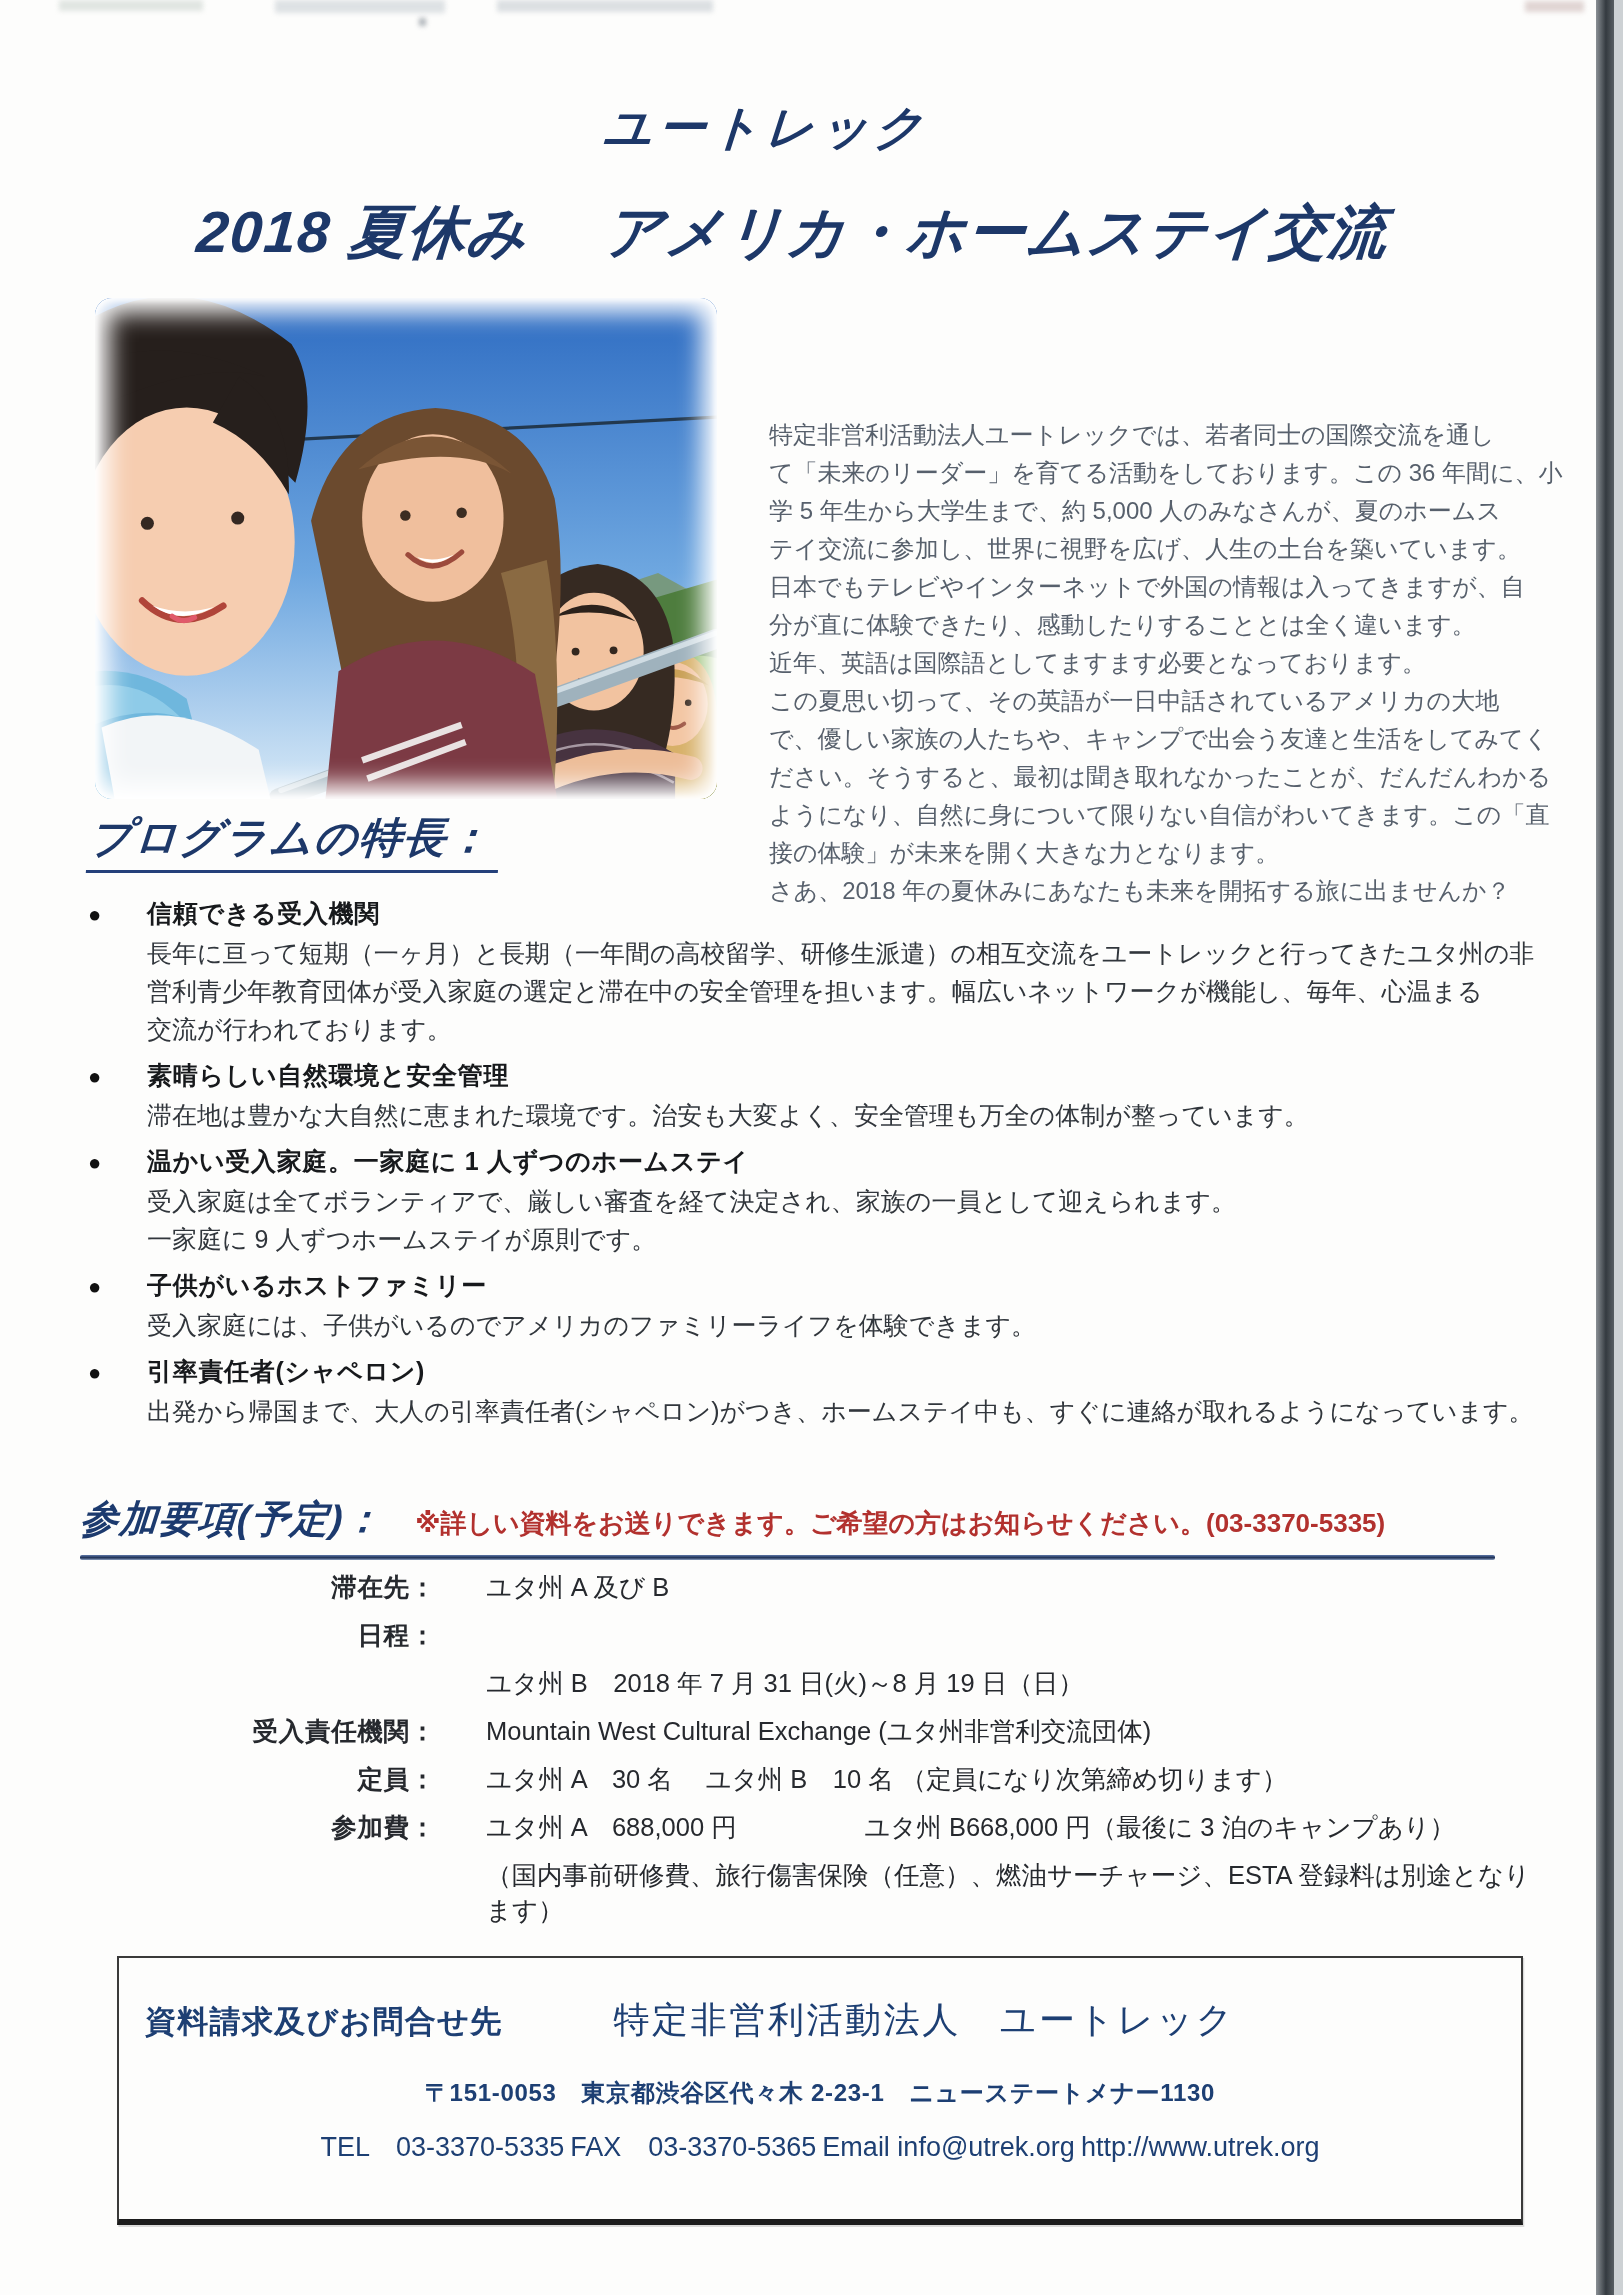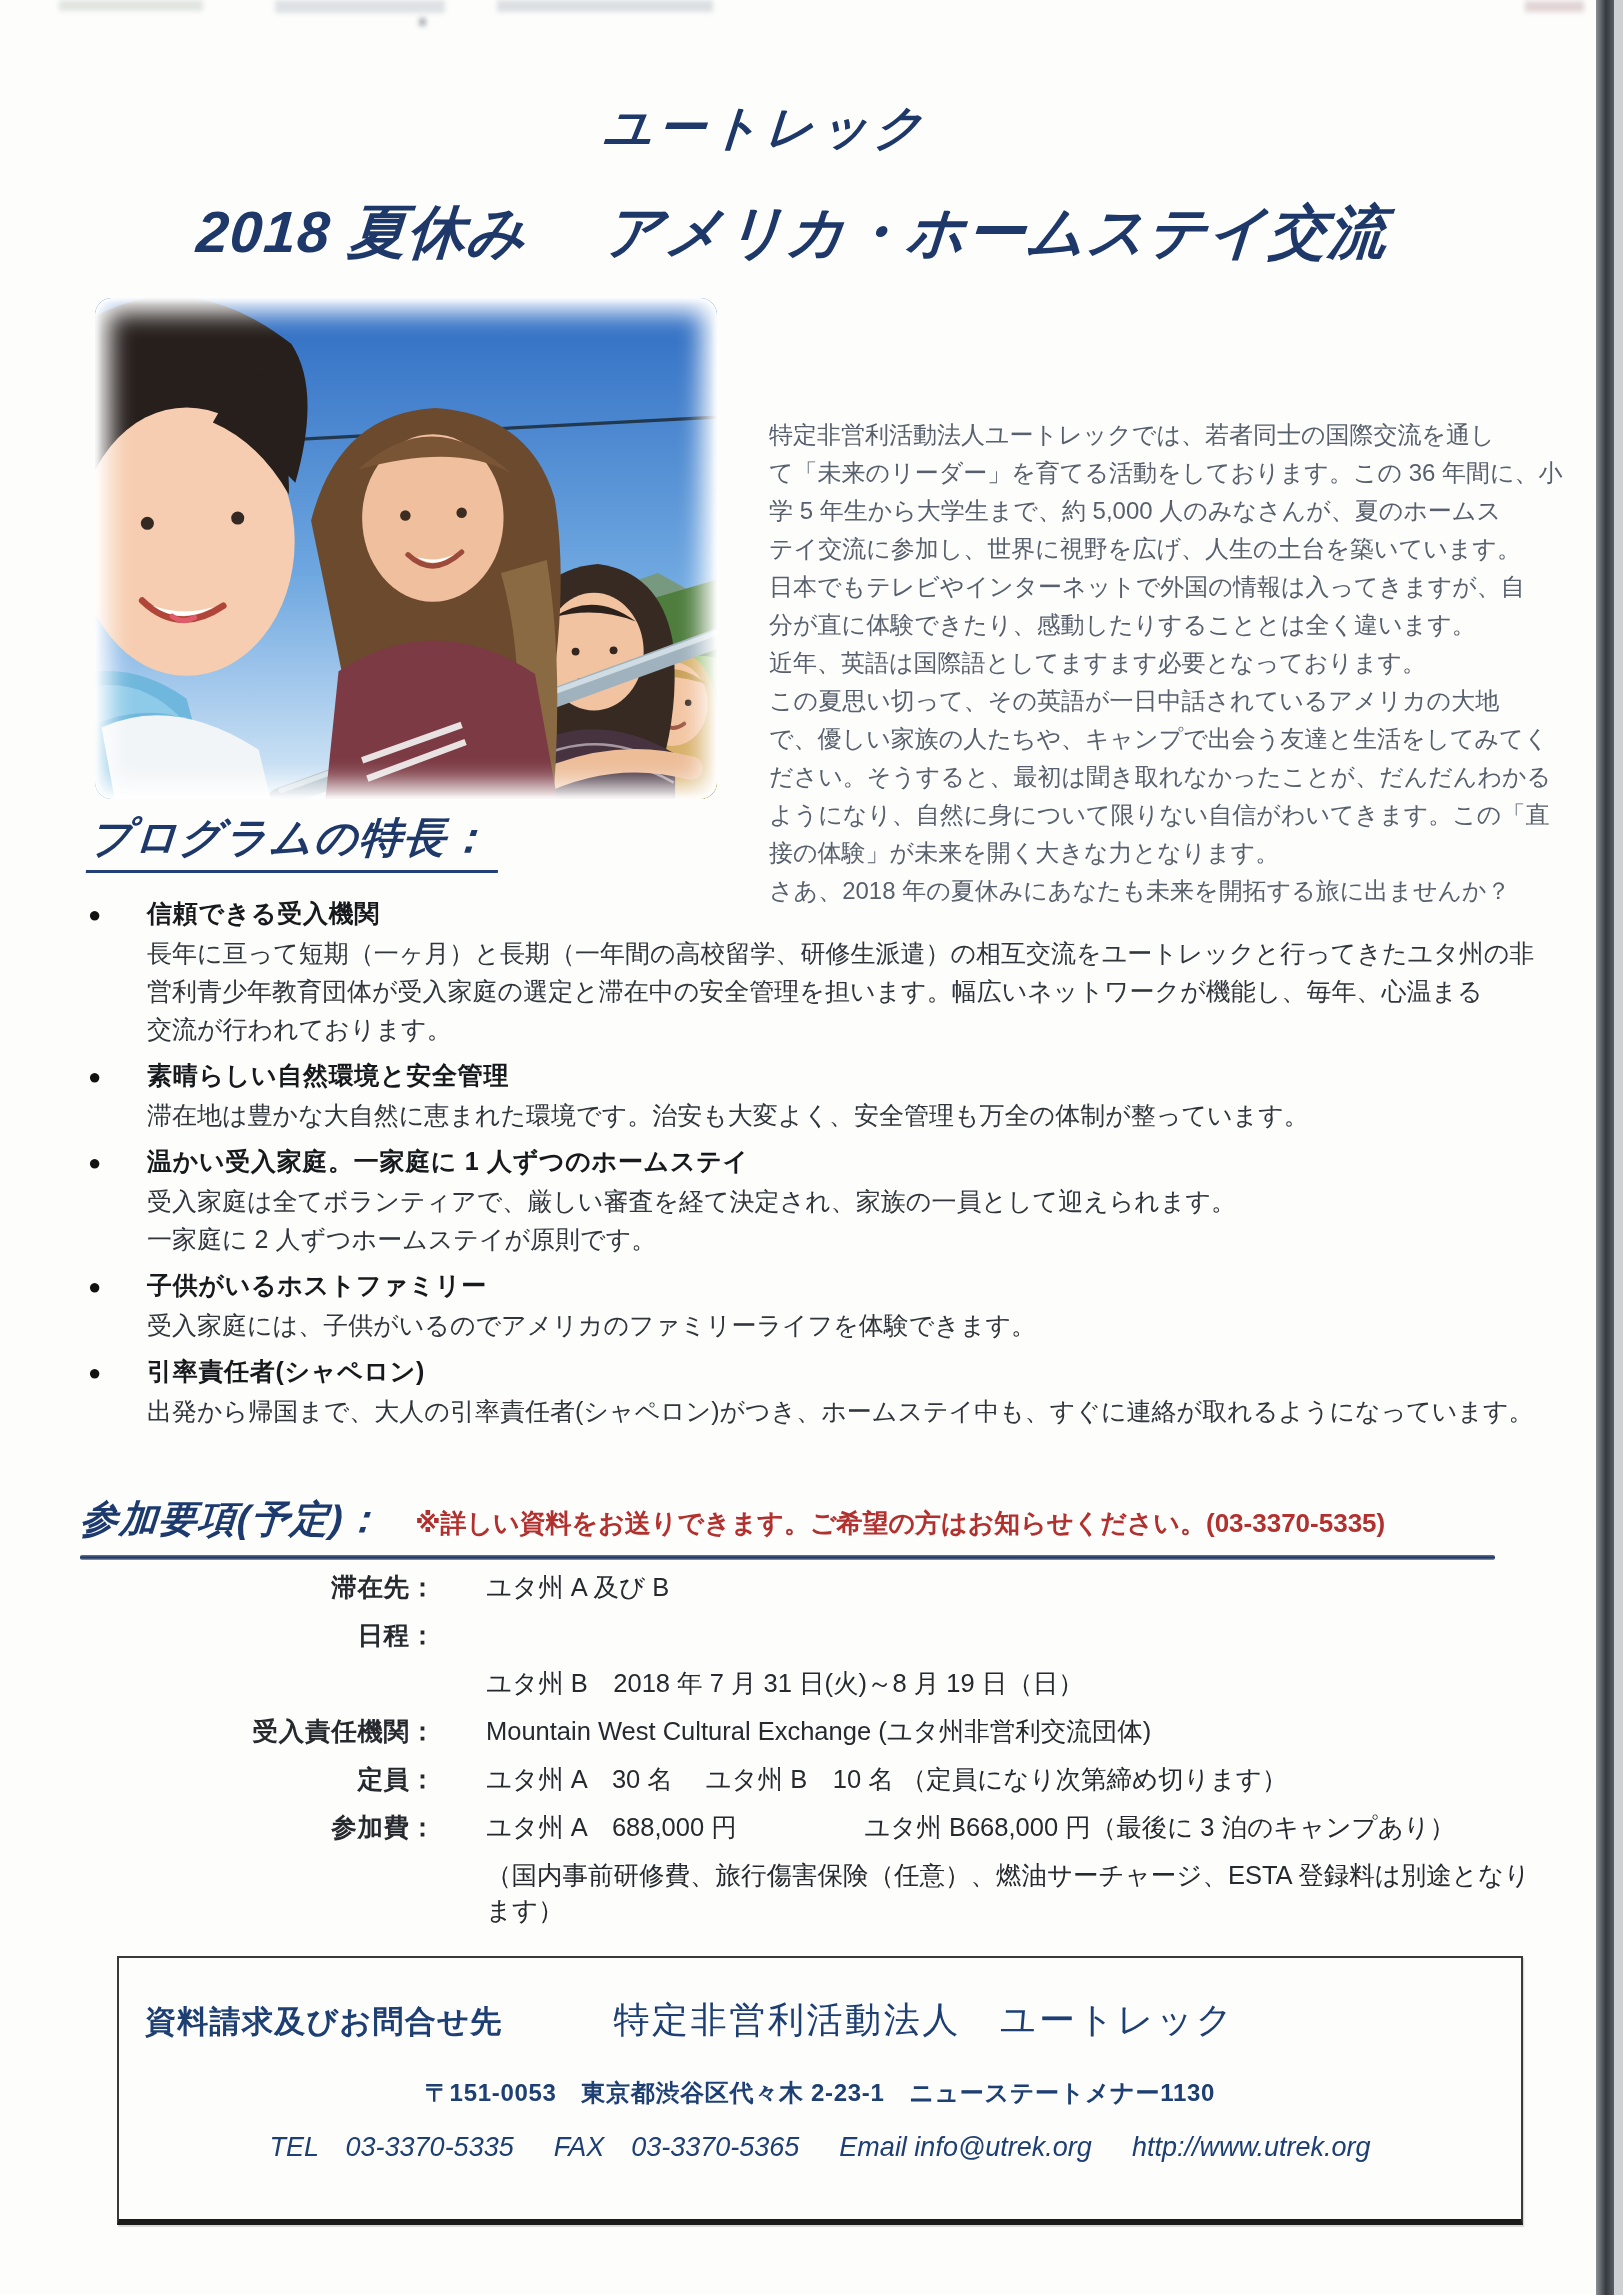--- a/index.html
+++ b/index.html
@@ -55,21 +55,21 @@
   
   .contact-box{position:absolute; left:117px; top:1956px; width:1402px; height:261px;
     background:#fdfdfc; border:2.6px solid #3a3a3a; border-bottom:6.5px solid #1c1c1c;
     box-shadow:1.3px 2px 0 #00000022; color:#1d3f73;}
   .contact-row1{position:absolute; top:38px; left:26px; right:26px; display:flex; align-items:baseline;}
   .contact-label{font-size:31px; font-weight:bold; letter-spacing:1.3px;}
   .contact-org{font-size:36px; font-weight:normal; letter-spacing:2.6px; margin-left:111px;}
   .contact-address{position:absolute; top:119px; left:0; width:100%; text-align:center;
     font-size:24px; font-weight:bold; letter-spacing:0.7px;}
   .contact-tel{position:absolute; top:171px; left:0; width:100%; text-align:center; font-size:27px;}
-  .contact-tel span{margin:0 20px; white-space:pre;font-style:italic;}
+  .contact-tel span{margin:0 3px; white-space:pre;}
 </style>
 </head>
 <body>
 
 <div class="page">
 
   <div class="smudge" style="left:59px;top:0;width:144px;height:10.5px;background:#c9d2cc;"></div>
   <div class="smudge" style="left:275px;top:0;width:170px;height:13px;background:#c4cbd1;"></div>
   <div class="smudge" style="left:497px;top:0;width:216px;height:11.8px;background:#c0c7cd;"></div>
   <div class="smudge" style="left:1525px;top:1.3px;width:59px;height:10.5px;background:#c9b4b2;"></div>
@@ -167,21 +167,21 @@
           <span class="bullet-title">素晴らしい自然環境と安全管理</span>
         </div>
         <div class="bullet-lines"><div class="bullet-line">滞在地は豊かな大自然に恵まれた環境です。治安も大変よく、安全管理も万全の体制が整っています。</div></div>
       </div>
 
       <div class="bullet">
         <div class="bullet-title-row">
           <span class="bullet-dot">●</span>
           <span class="bullet-title">温かい受入家庭。一家庭に 1 人ずつのホームステイ</span>
         </div>
-        <div class="bullet-lines"><div class="bullet-line">受入家庭は全てボランティアで、厳しい審査を経て決定され、家族の一員として迎えられます。</div><div class="bullet-line">一家庭に 2 人ずつホームステイが原則です。</div></div>
+        <div class="bullet-lines"><div class="bullet-line">受入家庭は全てボランティアで、厳しい審査を経て決定され、家族の一員として迎えられます。</div><div class="bullet-line">一家庭に 9 人ずつホームステイが原則です。</div></div>
       </div>
 
       <div class="bullet">
         <div class="bullet-title-row">
           <span class="bullet-dot">●</span>
           <span class="bullet-title">子供がいるホストファミリー</span>
         </div>
         <div class="bullet-lines"><div class="bullet-line">受入家庭には、子供がいるのでアメリカのファミリーライフを体験できます。</div></div>
       </div>
 

